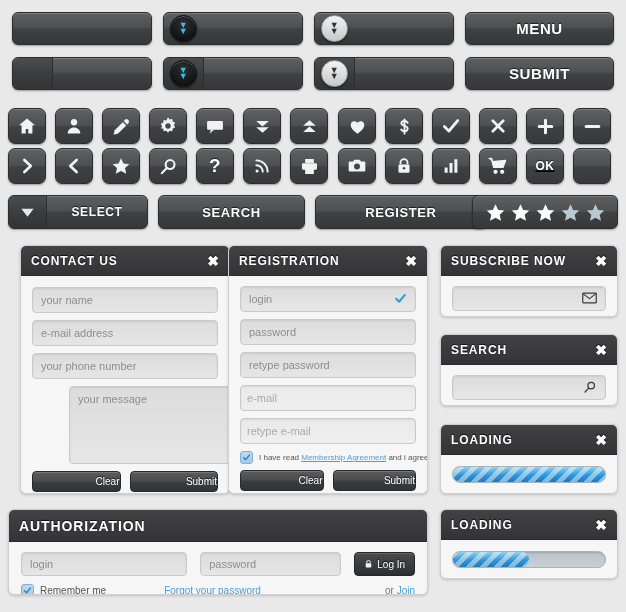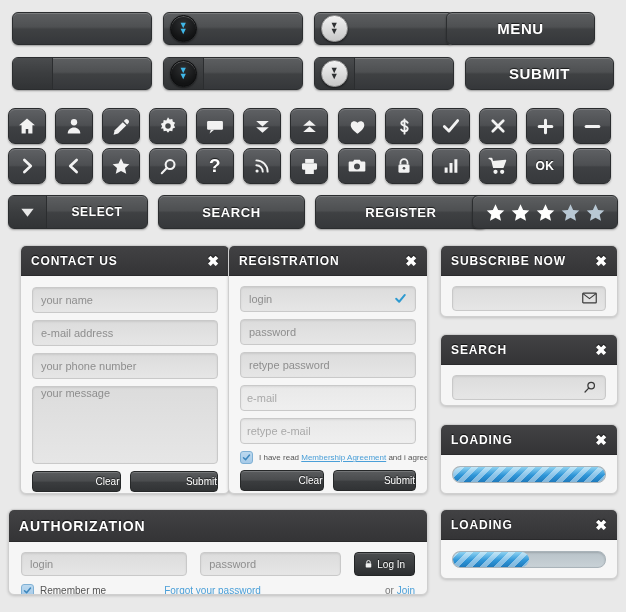--- a/index.html
+++ b/index.html
@@ -98,21 +98,21 @@
     border-radius:4px;
     box-shadow:inset 0 1px 2px rgba(0,0,0,.08);
     color:#8e8e8e; font-size:11px;
     padding:0 8px;
     display:flex; align-items:center;
     margin-bottom:7px;
     font-family:"Liberation Sans", sans-serif;
     position:relative;
   }
   .fld.light{ background:linear-gradient(to bottom,#e9e9e9,#efefef); color:#a9a9a9;padding-left:6px;}
-  .fld.tall{ height:78px; align-items:flex-start; }
+  .fld.tall{ height:78px; align-items:flex-start; padding-top:6px;margin-left:37px;}
   .fld .mark{ margin-left:auto; }
 
   
   .sbtn{
     height:21px; flex:1;
     border-radius:4px;
     background:linear-gradient(to bottom,#5a5c5e 0%,#4a4c4e 48%,#3b3d3f 53%,#313335 100%);
     border:1px solid #262829;
     box-shadow:inset 0 1px 0 rgba(255,255,255,.16);
     color:#fff; font-size:10px;
@@ -163,21 +163,21 @@
       <div class="chev">▼<span>▼</span></div>
     </div>
   </div>
 
   <div class="dbtn" style="left:314px;top:12px;width:140px;height:33px;justify-content:flex-start;padding-left:6px;">
     <div class="badge light">
       <div class="chev">▼<span>▼</span></div>
     </div>
   </div>
 
-  <div class="dbtn plain" style="left:446px;top:12px;width:149px;height:33px;font-size:15px;">
+  <div class="dbtn plain" style="left:465px;top:12px;width:149px;height:33px;font-size:15px;">
     <span>MENU</span>
   </div>
 
   <div class="dbtn" style="left:12px;top:57px;width:140px;height:33px;position:absolute;">
     <div class="split-left"></div>
   </div>
 
   <div class="dbtn" style="left:163px;top:57px;width:140px;height:33px;">
     <div class="split-left">
       <div class="badge dark">
@@ -375,21 +375,21 @@
   </div>
   <div class="ibtn" style="left:479px;top:148px;">
     <span>
       <svg width="20" height="20" viewBox="0 0 24 24" fill="none" stroke="#f2f2f2" stroke-width="1.9" stroke-linecap="round" stroke-linejoin="round">
           <path d="M1.5 3h2.8l2.6 10.5h11L21 5.5 5.3 7" fill="#f2f2f2"></path>
           <circle cx="9" cy="19" r="1.6" fill="#f2f2f2"></circle>
           <circle cx="17" cy="19" r="1.6" fill="#f2f2f2"></circle>
         </svg>
     </span>
   </div>
-  <div class="ibtn" style="left:526px;top:148px;">
+  <div class="ibtn" style="left:526px;top:148px;text-decoration:underline;">
     <span class="ok">OK</span>
   </div>
   <div class="ibtn" style="left:573px;top:148px;"></div>
 
   <div class="dbtn" style="left:8px;top:195px;width:140px;height:34px;">
     <div class="split-left" style="width:38px;">
       <svg width="15" height="11" viewBox="0 0 24 18" fill="#e8e8e8">
           <path d="M2 3h20l-10 13z"></path>
         </svg>
     </div>

